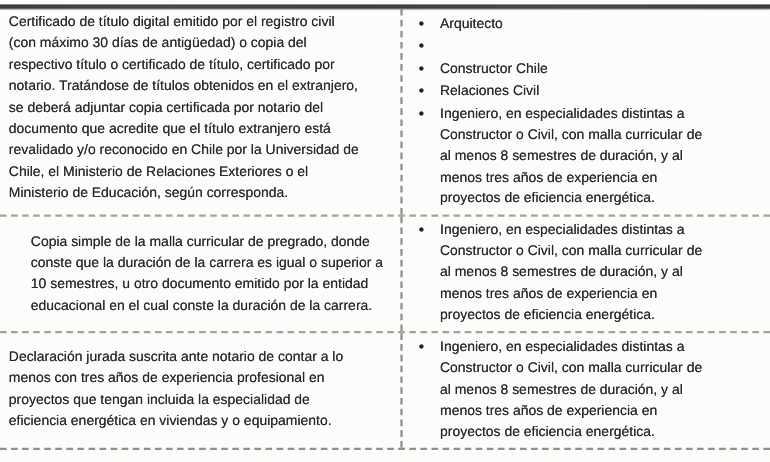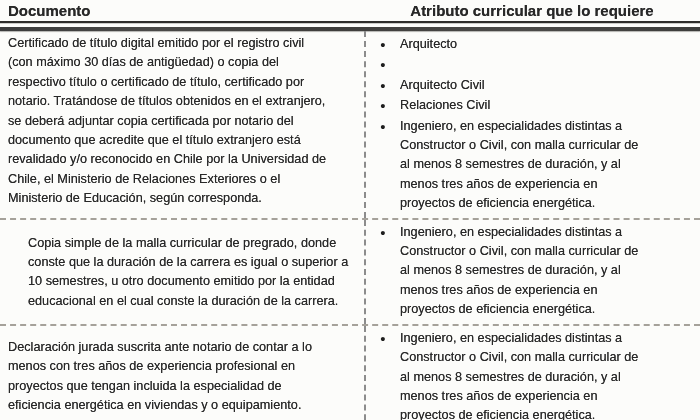--- a/index.html
+++ b/index.html
@@ -75,24 +75,20 @@
   .row-1 .cell-doc{padding-top:14px;margin-left:20px;}
   .row-2 .cell-doc{padding-top:12px;}
   .row-0 .cell-attr{padding-top:4px;}
   .row-2{border-bottom:2px dashed #928f8a;}
 </style>
 </head>
 <body>
 
 <div class="page">
 
-  <div class="hdr">
-    <div class="hdr-left ink">Documento</div>
-    <div class="hdr-right ink">Atributo curricular que lo requiere</div>
-  </div>
   <div class="thick-rule"></div>
 
   <div class="row row-0">
     <div class="cell-doc ink">Certificado de título digital emitido por el registro civil
 (con máximo 30 días de antigüedad) o copia del
 respectivo título o certificado de título, certificado por
 notario. Tratándose de títulos obtenidos en el extranjero,
 se deberá adjuntar copia certificada por notario del
 documento que acredite que el título extranjero está
 revalidado y/o reconocido en Chile por la Universidad de
@@ -101,21 +97,21 @@
     <div class="cell-attr">
       <div class="bullet">
         <span class="dot">•</span>
         <span class="btxt ink">Arquitecto</span>
       </div>
       <div class="bullet">
         <span class="dot">•</span>
       </div>
       <div class="bullet">
         <span class="dot">•</span>
-        <span class="btxt ink">Arquitecto Civil</span>
+        <span class="btxt ink">Constructor Chile</span>
       </div>
       <div class="bullet">
         <span class="dot">•</span>
         <span class="btxt ink">Relaciones Civil</span>
       </div>
       <div class="bullet">
         <span class="dot">•</span>
         <span class="btxt ink">Ingeniero, en especialidades distintas a
 Constructor o Civil, con malla curricular de
 al menos 8 semestres de duración, y al

